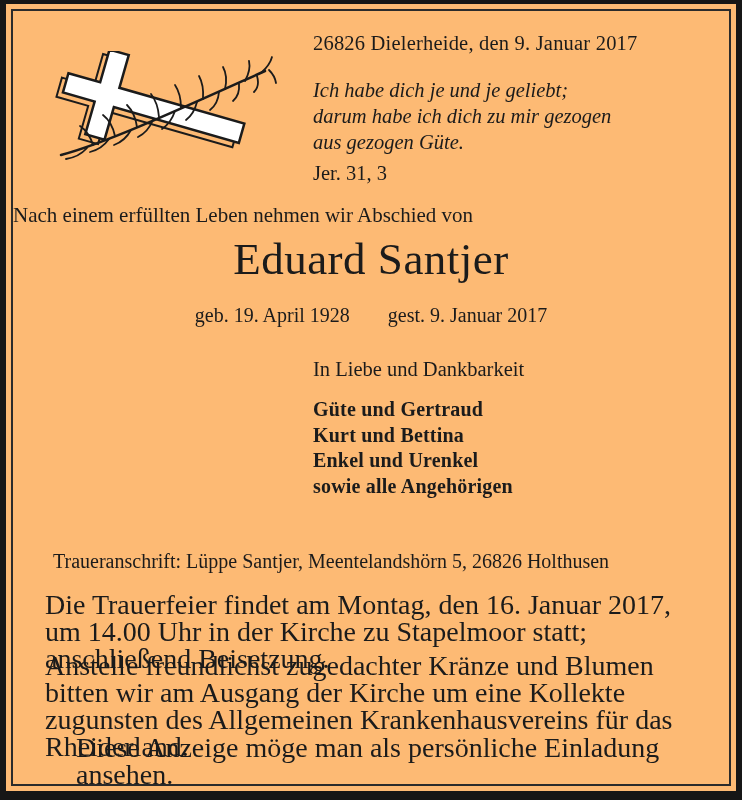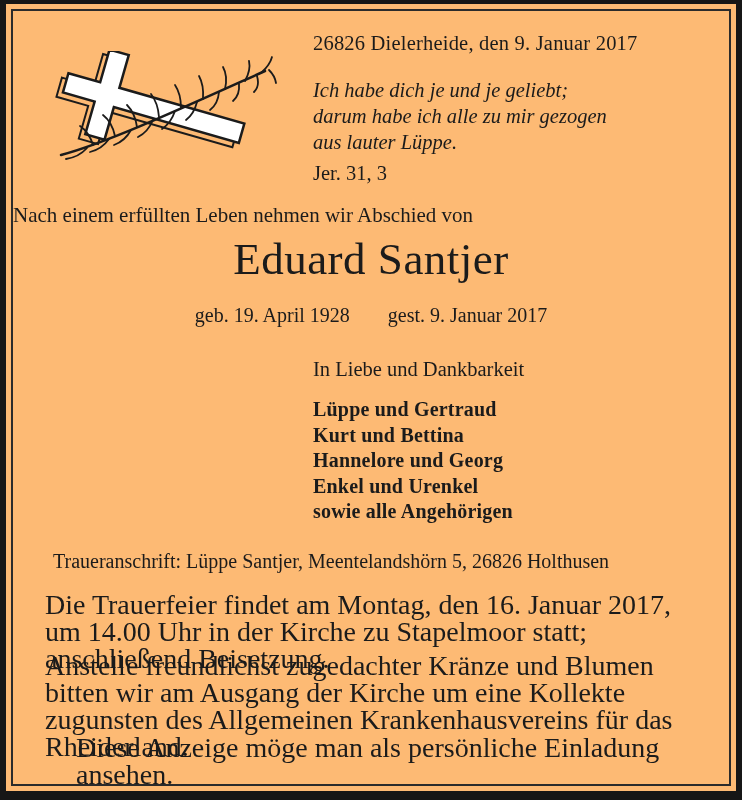--- a/index.html
+++ b/index.html
@@ -125,40 +125,39 @@
           <path d="M172,41 q-1,12 -9,18"></path>
           <path d="M192,33 q1,11 -6,17"></path>
           <path d="M210,25 q3,10 -3,16"></path>
           <path d="M222,19 q6,6 7,13"></path>
         </g>
       </svg>
     </div>
 
     <div class="quote">
       <div>Ich habe dich je und je geliebt;</div>
-      <div>darum habe ich alle zu mir gezogen</div>
-      <div>aus lauter Lüppe.</div>
+      <div>darum habe ich dich zu mir gezogen</div>
+      <div>aus gezogen Güte.</div>
       <div class="citation">Jer. 31, 3</div>
     </div>
 
     <div class="intro">Nach einem erfüllten Leben nehmen wir Abschied von</div>
 
     <div class="deceased-name">Eduard Santjer</div>
 
     <div class="dates">
       <span>geb. 19. April 1928</span>
       <span>gest. 9. Januar 2017</span>
     </div>
 
     <div class="dedication">In Liebe und Dankbarkeit</div>
 
     <div class="mourners">
-      <div>Lüppe und Gertraud</div>
+      <div>Güte und Gertraud</div>
       <div>Kurt und Bettina</div>
-      <div>Hannelore und Georg</div>
       <div>Enkel und Urenkel</div>
       <div>sowie alle Angehörigen</div>
     </div>
 
     <div class="address">Traueranschrift: Lüppe Santjer, Meentelandshörn 5, 26826 Holthusen</div>
 
     <div class="para service">Die Trauerfeier findet am Montag, den 16. Januar 2017, um 14.00 Uhr in der Kirche zu Stapelmoor statt; anschließend Beisetzung.</div>
 
     <div class="para donation">Anstelle freundlichst zugedachter Kränze und Blumen bitten wir am Ausgang der Kirche um eine Kollekte zugunsten des Allgemeinen Krankenhausvereins für das Rheiderland.</div>
 

